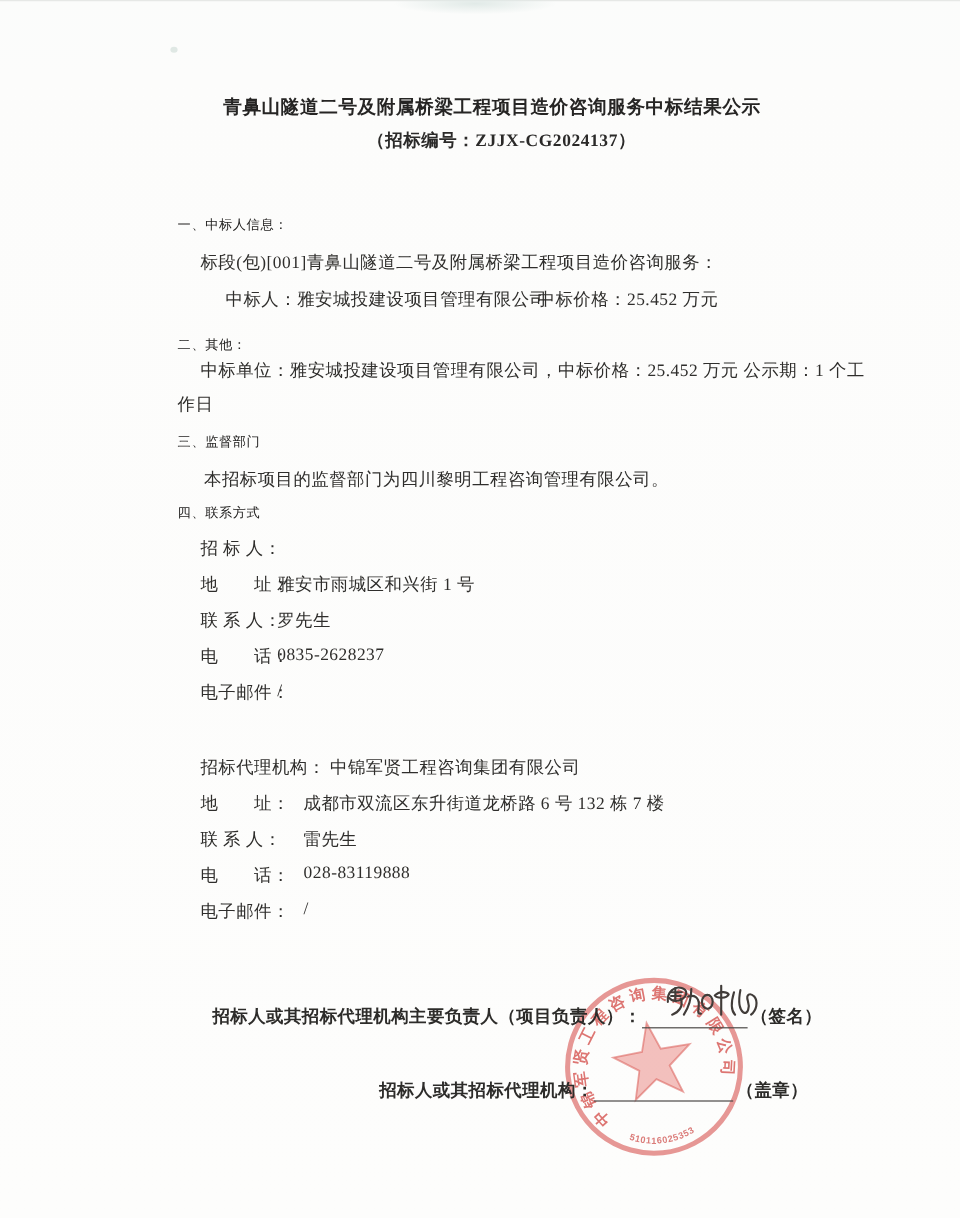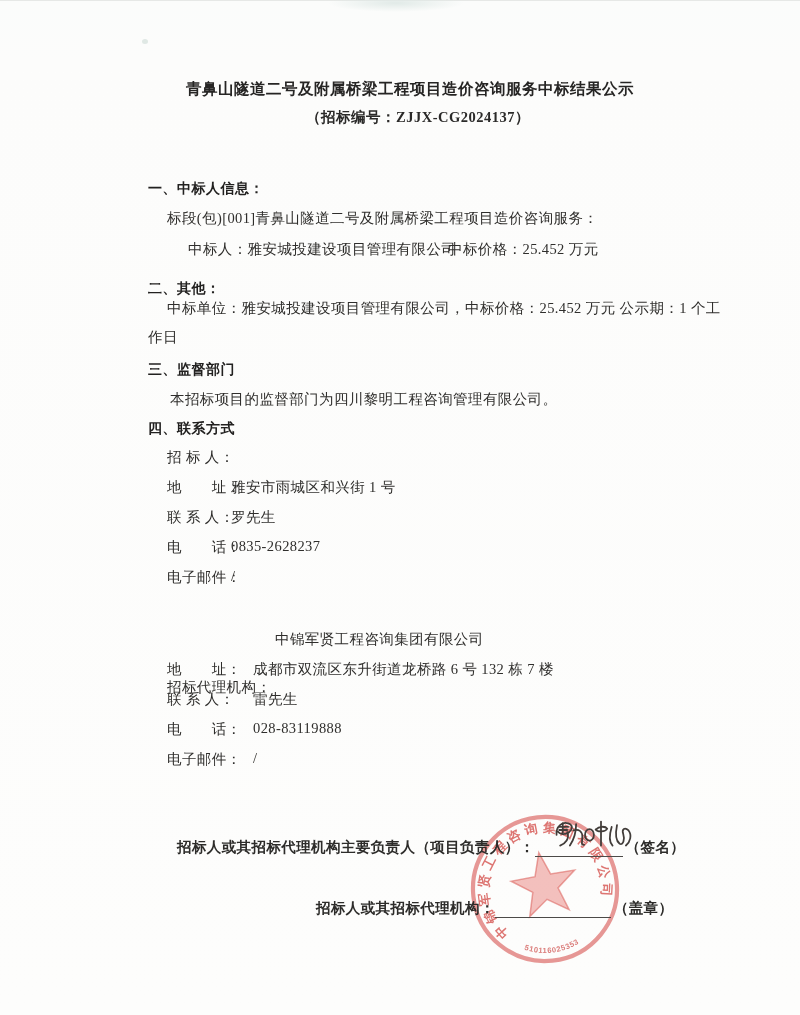--- a/index.html
+++ b/index.html
@@ -6,26 +6,26 @@
   body{
     width:800px;height:1015px;position:relative;overflow:hidden;
     background:#fcfcfb;
     font-family:"Liberation Serif","DejaVu Serif",serif;
     color:#2e2d2b;
   }
   .page{position:absolute;inset:0;background:linear-gradient(180deg,#fbfcfb 0%,#fcfcfb 6%,#fdfdfc 100%);}
   .abs{position:absolute;white-space:nowrap;padding-left:20px;}
   .title{left:0;right:0;text-align:center;font-size:15.5px;font-weight:700;letter-spacing:.5px;color:#262524;}
   .subtitle{left:16px;right:0;text-align:center;font-size:14.5px;font-weight:700;letter-spacing:.5px;color:#2b2a29;}
-  .h{font-family:"Liberation Sans","DejaVu Sans",sans-serif;font-size:14px;font-weight:700;color:#222120;letter-spacing:.5px;}
+  .h{font-family:"Liberation Sans","DejaVu Sans",sans-serif;font-size:11px;font-weight:400;color:#222120;letter-spacing:.5px;}
   .body-line{font-size:14.5px;letter-spacing:.4px;color:#2f2e2c;}
   .crow{display:flex;font-size:14.5px;letter-spacing:.4px;color:#2f2e2c;}
   .crow .lbl{display:inline-block;width:64px;}
   .crow.agency .lbl{width:86px;}
-  .crow.agency .lbl.wide{width:108px;margin-top:48px;}
+  .crow.agency .lbl.wide{width:108px;}
   .sig-row,.seal-row{display:flex;align-items:flex-end;font-size:14.5px;letter-spacing:.4px;color:#2d2c2a;z-index:3;font-weight:bold;}
   .uline{display:inline-block;border-bottom:1.6px solid #4c4a48;height:17px;}
   .uline.sig{width:88px;}
   .uline.seal{width:116px;}
   .suffix{margin-left:3px;}
   .stamp-wrap{position:absolute;left:468px;top:812px;width:154px;height:154px;z-index:1;transform:rotate(-6deg);}
   .signature{position:absolute;left:551px;top:818px;width:84px;height:40px;z-index:4;}
   .smudge-top{position:absolute;left:328px;top:-6px;width:136px;height:18px;border-radius:50%;
     background:radial-gradient(closest-side,rgba(222,232,229,.9),rgba(222,232,229,0));}
   .dot-mark{position:absolute;left:142px;top:39px;width:6px;height:5px;border-radius:50%;background:rgba(216,226,222,.8);}

